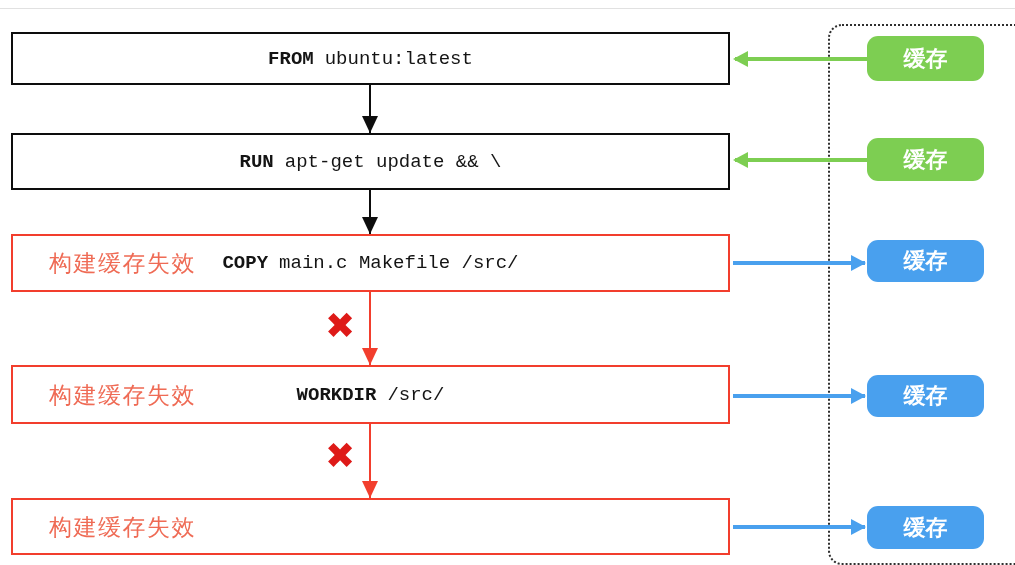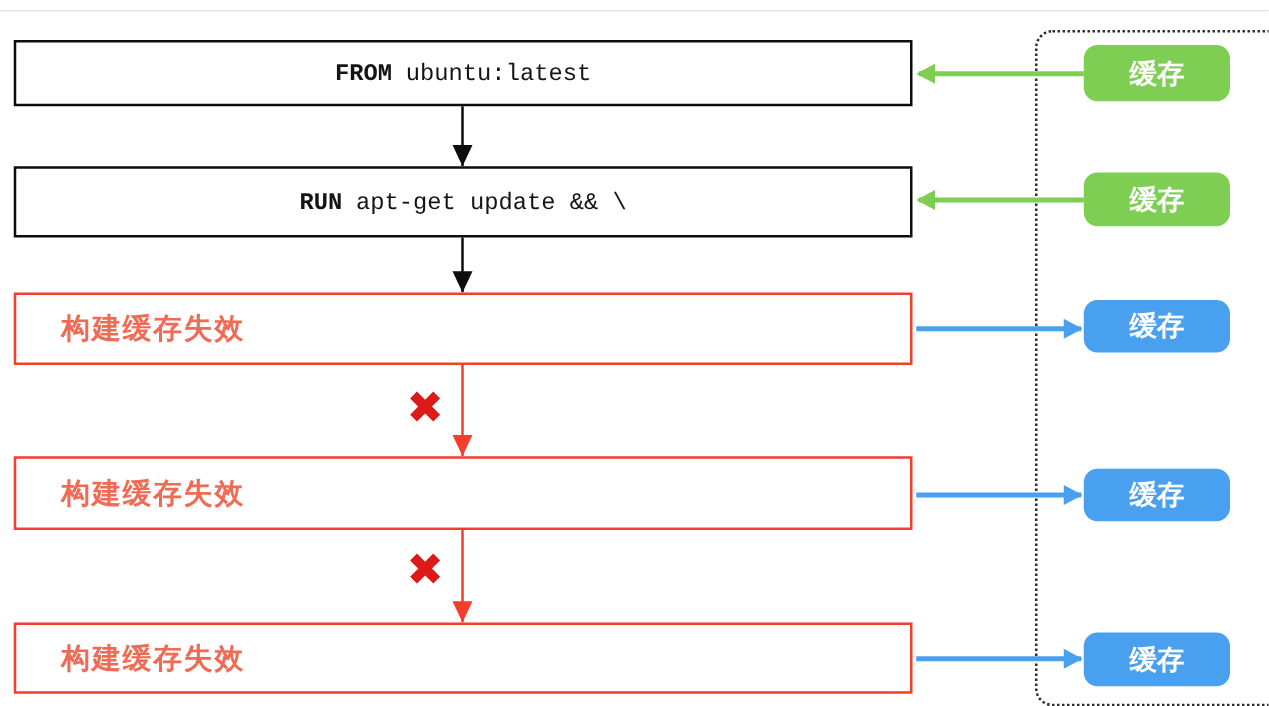--- a/index.html
+++ b/index.html
@@ -14,21 +14,21 @@
   
   .box{position:absolute;left:11px;width:719px;background:#fff;box-sizing:border-box;
        display:flex;align-items:center;justify-content:center;}
   .box.black{border:2px solid #0d0d0d;}
   .box.red{border:2px solid #f23e2d;}
   .cmd,.cmd-line{font-family:"Liberation Mono","DejaVu Sans Mono",monospace;
        font-size:19px;color:#141414;white-space:pre;line-height:22px;text-align:center;}
   .kw{font-weight:bold;margin-right:11px;}
   .two-line{flex-direction:row;}
   .status{position:absolute;left:36px;top:50%;transform:translateY(-50%);
-          color:#ef6b55;font-size:23px;font-weight:bold;letter-spacing:1.5px;white-space:nowrap;}
+          color:#ef6b55;font-size:23px;font-weight:normal;letter-spacing:1.5px;white-space:nowrap;}
 
   
   .varrow{position:absolute;width:2px;}
   .varrow.black{background:#0d0d0d;}
   .varrow.red{background:#f23e2d;}
   .varrow::after{content:"";position:absolute;bottom:0;left:-7px;width:0;height:0;
                  border-left:8px solid transparent;border-right:8px solid transparent;}
   .varrow.black::after{border-top:17px solid #0d0d0d;}
   .varrow.red::after{border-top:17px solid #f23e2d;}
 
@@ -69,27 +69,29 @@
   <div class="varrow black" style="left:369px;top:85px;height:48px;"></div>
 
   <div class="box black two-line" style="top:133px;height:57px;">
     <div class="cmd-line"><b class="kw">RUN</b><span>apt-get update &amp;&amp; \</span></div>
   </div>
 
   <div class="varrow black" style="left:369px;top:190px;height:44px;"></div>
 
   <div class="box red" style="top:234px;height:58px;">
     <span class="status">构建缓存失效</span>
+    <span class="cmd"><b class="kw">COPY</b><span>main.c Makefile /src/</span></span>
   </div>
 
   <div class="varrow red" style="left:369px;top:292px;height:73px;"></div>
   <div class="xmark" style="left:320px;top:306px;">✖</div>
 
   <div class="box red" style="top:365px;height:59px;">
     <span class="status">构建缓存失效</span>
+    <span class="cmd"><b class="kw">WORKDIR</b><span>/src/</span></span>
   </div>
 
   <div class="varrow red" style="left:369px;top:424px;height:74px;"></div>
   <div class="xmark" style="left:320px;top:436px;">✖</div>
 
   <div class="box red" style="top:498px;height:57px;">
     <span class="status">构建缓存失效</span>
   </div>
 
   <div class="harrow green head-left" style="left:735px;top:57px;width:132px;"></div>

